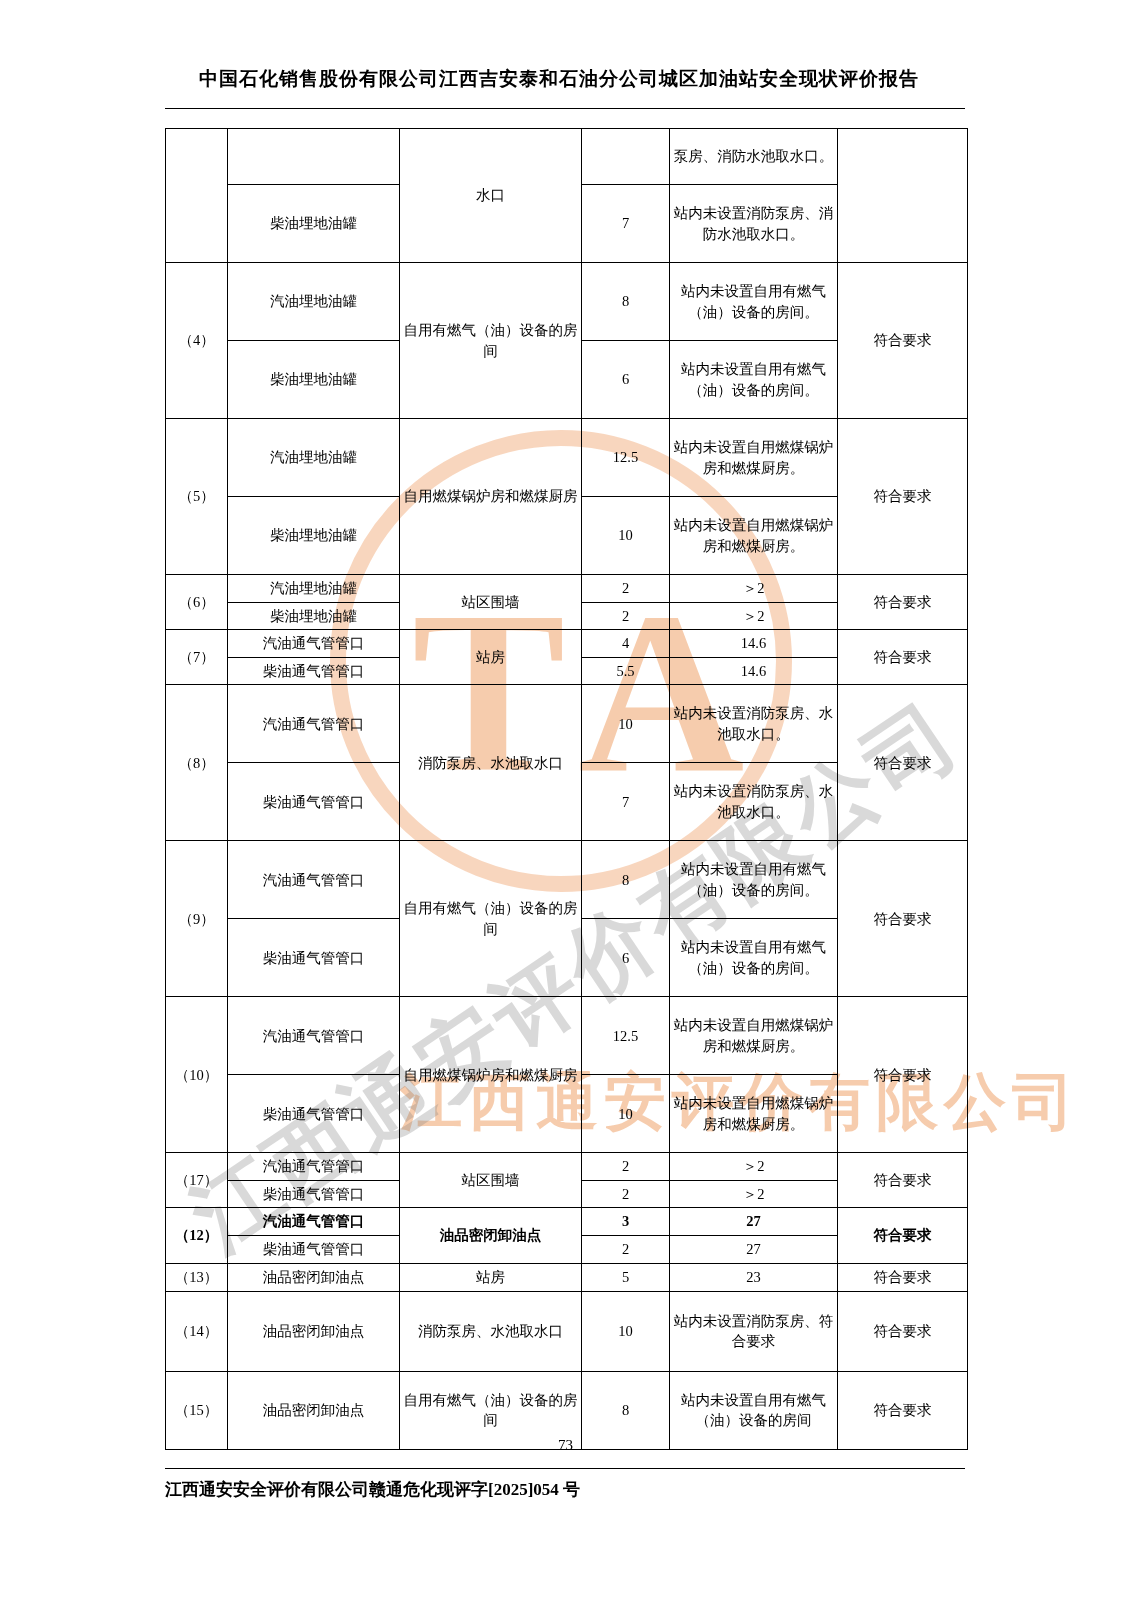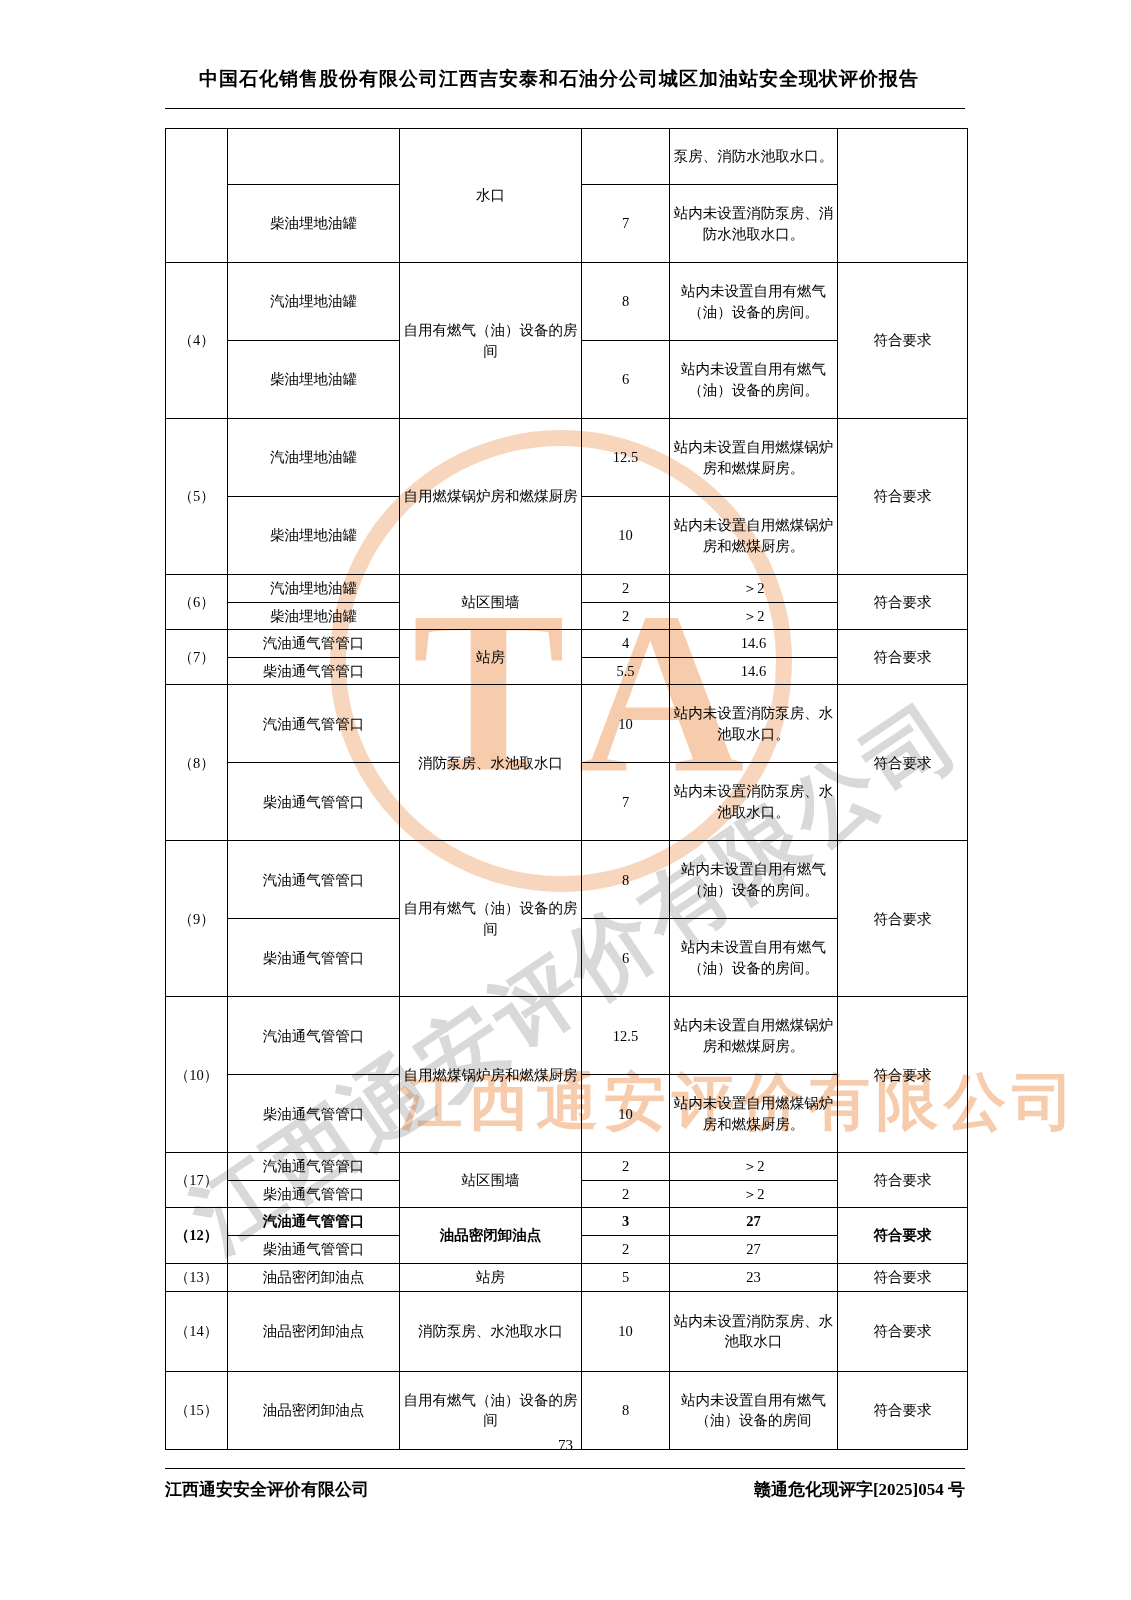--- a/index.html
+++ b/index.html
@@ -120,21 +120,21 @@
     width: 800px;
     border-top: 1px solid #000;
     z-index: 10;
   }
   .footer-row {
     position: absolute;
     top: 1478px;
     left: 165px;
     width: 800px;
     display: flex;
-    justify-content: space-between;
+    justify-content: flex-start;
     font-size: 17px;
     font-weight: bold;
     z-index: 10;
   }
 </style>
 </head>
 <body>
 
 <div class="page">
 
@@ -307,21 +307,21 @@
           <td>5</td>
           <td>23</td>
           <td>符合要求</td>
         </tr>
 
         <tr style="height:80px;margin-top:8px;">
           <td>（14）</td>
           <td>油品密闭卸油点</td>
           <td>消防泵房、水池取水口</td>
           <td>10</td>
-          <td>站内未设置消防泵房、水池取水口</td>
+          <td>站内未设置消防泵房、符合要求</td>
           <td>符合要求</td>
         </tr>
 
         <tr style="height:78px;">
           <td>（15）</td>
           <td>油品密闭卸油点</td>
           <td>自用有燃气（油）设备的房间</td>
           <td>8</td>
           <td>站内未设置自用有燃气（油）设备的房间</td>
           <td>符合要求</td>

